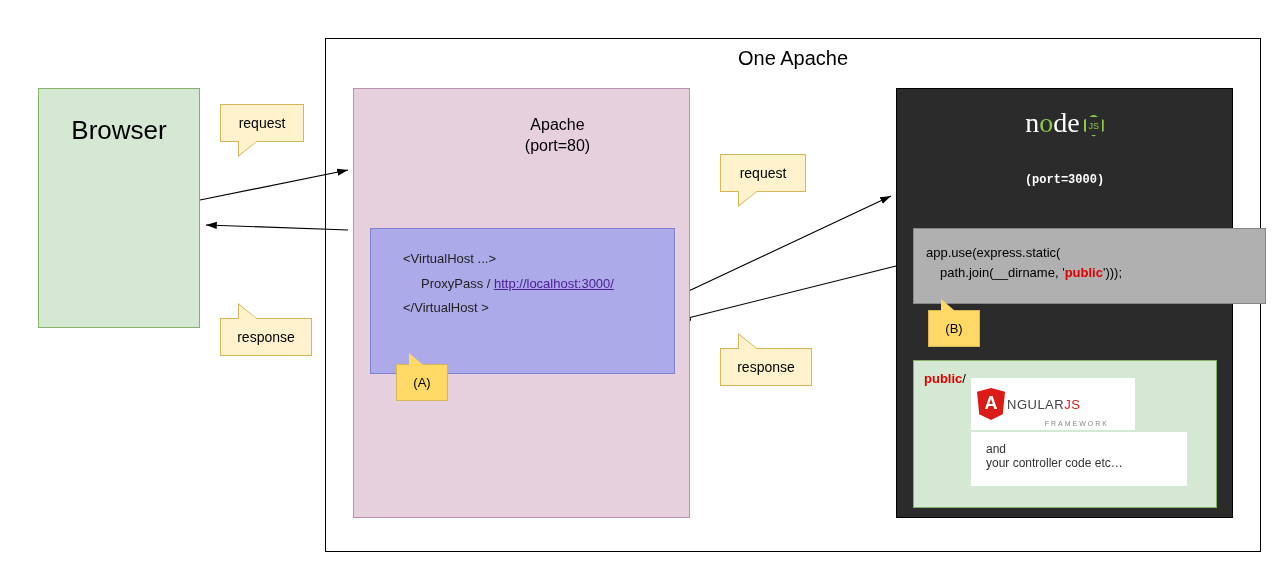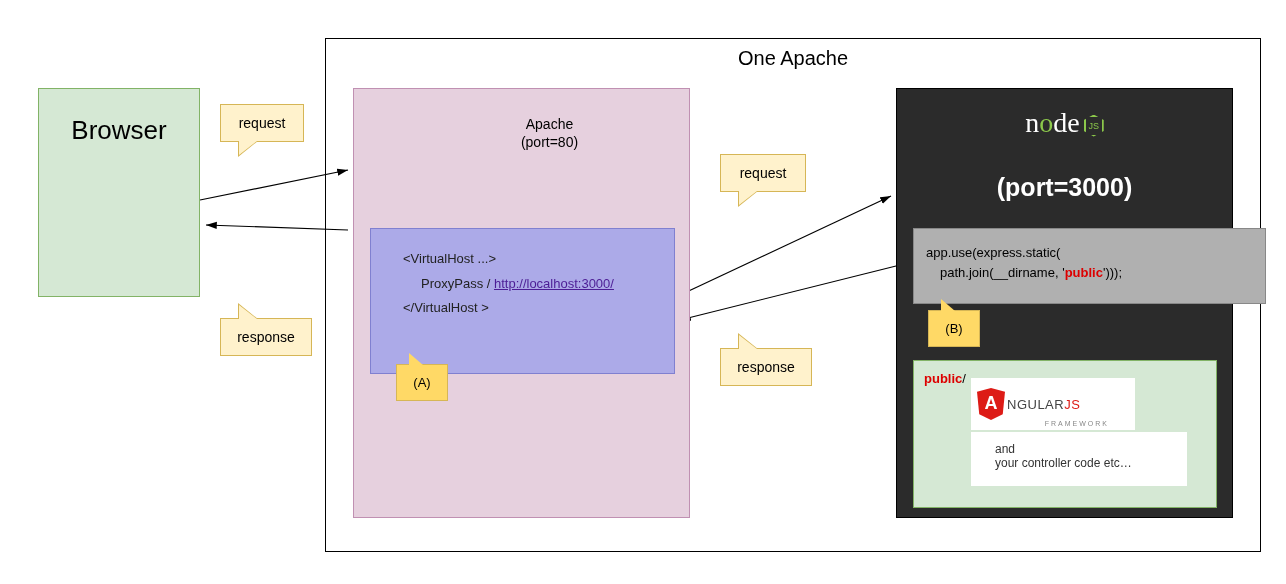--- a/index.html
+++ b/index.html
@@ -7,42 +7,42 @@
     margin: 0;
     padding: 0;
     width: 1286px;
     height: 584px;
     font-family: Arial, sans-serif;
     background: #fff;
     position: relative;
   }
   .box { position: absolute; border: 1px solid #000; }
   .browser-box {
-    left: 38px; top: 88px; width: 162px; height: 209px;
+    left: 38px; top: 88px; width: 162px; height: 240px;
     background: #d5e8d4; border: 1px solid #82b366;
   }
   .browser-title {
     position: absolute; left: 0; top: 26px; width: 100%;
     text-align: center; font-size: 26px;
   }
   .server-box {
     left: 325px; top: 38px; width: 936px; height: 514px;
     border: 1px solid #000; background: transparent;
   }
   .server-title {
     position: absolute; left: 0; top: 8px; width: 100%;
     text-align: center; font-size: 20px;
   }
   .apache-box {
     left: 353px; top: 88px; width: 337px; height: 430px;
     background: #e6d0de; border: 1px solid #c090b2;
   }
   .apache-title {
-    position: absolute; left: 8px; top: 26px; width: 100%;
-    text-align: center; font-size: 14px; line-height: 1.3; padding-left: 40px;
+    position: absolute; left: 16px; top: 26px; width: 100%;
+    text-align: center; font-size: 16px; line-height: 1.3; padding-left: 40px;
   }
   .vhost-box {
     left: 370px; top: 228px; width: 305px; height: 146px;
     background: #acaae8; border: 1px solid #8080d0;
     padding: 18px 32px; font-size: 13px; color: #222; line-height: 1.9;
   }
   .vhost-box a { color: #4c1d95; text-decoration: underline; }
   .indent { padding-left: 18px; }
   .node-box {
     left: 896px; top: 88px; width: 337px; height: 430px;
@@ -56,21 +56,21 @@
   .node-logo .green { color: #8cc84b; }
   .node-logo .hex {
     display: inline-block; width: 20px; height: 22px;
     border: 2px solid #8cc84b; color: #8cc84b;
     font-size: 9px; font-family: Arial; line-height: 18px;
     vertical-align: middle; margin-left: 4px;
     clip-path: polygon(50% 0,100% 25%,100% 75%,50% 100%,0 75%,0 25%);
   }
   .node-port {
     position: absolute; left: 0; top: 84px; width: 100%;
-    text-align: center; color: #fff; font-size: 25px; font-weight: bold;
+    text-align: center; color: #fff; font-size: 12px; font-weight: bold; font-family: Liberation Mono, monospace;
   }
   .express-box {
     left: 913px; top: 228px; width: 353px; height: 76px;
     background: #b0b0b0; border: 1px solid #888;
     padding: 14px 12px; font-size: 13px; color: #000; line-height: 1.5;
   }
   .express-box .red { color: #d00; font-weight: bold; }
   .express-indent { padding-left: 14px; }
   .public-box {
     left: 913px; top: 360px; width: 304px; height: 148px;
@@ -87,21 +87,21 @@
     width: 28px; height: 32px; background: #dd1b16;
     clip-path: polygon(50% 0,100% 12%,92% 82%,50% 100%,8% 82%,0 12%);
     color: #fff; font-size: 18px; font-weight: bold; text-align: center;
     line-height: 30px; margin-right: 2px;
   }
   .angular-text { font-size: 13px; letter-spacing: 0.5px; color: #444; }
   .angular-text .ng-red { color: #dd1b16; }
   .angular-sub { position:absolute; bottom:3px; right:26px; font-size:7px; color:#888; letter-spacing:2px; }
   .controller-card {
     position: absolute; left: 971px; top: 432px; width: 216px; height: 54px;
-    background: #fff; padding: 10px 24px; font-size: 12px; color: #333;
+    background: #fff; padding: 10px 15px; font-size: 12px; color: #333;
   }
   .callout {
     position: absolute; background: #fff2cc; border: 1px solid #d6b656;
     font-size: 14px; text-align: center; padding: 10px 6px;
   }
   .callout-tail {
     position: absolute; width: 0; height: 0;
   }
   .co-req1 { left: 220px; top: 104px; width: 84px; }
   .co-req1 .callout-tail {

